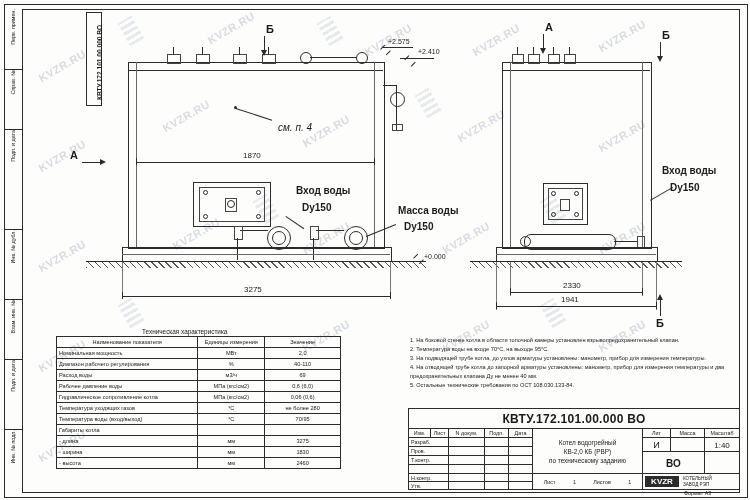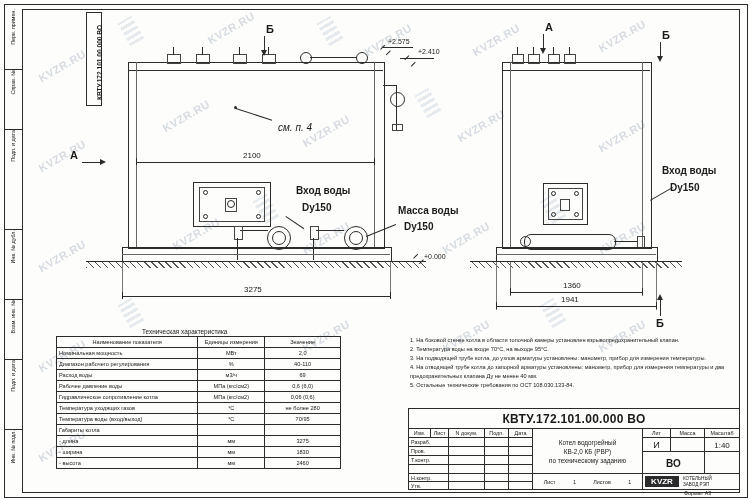--- a/index.html
+++ b/index.html
@@ -136,21 +136,21 @@
   <div class="ln" style="left:82px;top:162px;width:18px;height:1px;"></div>
   <div class="arrow" style="left:100px;top:159px;border-top:3px solid transparent;border-bottom:3px solid transparent;border-left:6px solid #2b2b2b;"></div>
 
   <div class="ln" style="left:236px;top:108px;width:38px;height:1px;transform:rotate(18deg);transform-origin:0 0;"></div>
   <div class="txt" style="left:278px;top:123px;font-size:10px;font-style:italic;">см. п. 4</div>
   <div class="abs" style="left:234px;top:106px;width:3px;height:3px;background:#2b2b2b;border-radius:50%;"></div>
 
   <div class="dim" style="left:136px;top:162px;width:238px;"></div>
   <div class="tick" style="left:136px;top:158px;"></div>
   <div class="tick" style="left:374px;top:158px;"></div>
-  <div class="txt" style="left:243px;top:152px;font-size:8px;">2100</div>
+  <div class="txt" style="left:243px;top:152px;font-size:8px;">1870</div>
 
   <div class="rect" style="left:193px;top:182px;width:76px;height:43px;border-width:1px;"></div>
   <div class="rectT" style="left:199px;top:187px;width:64px;height:33px;"></div>
   <div class="circ" style="left:203px;top:190px;width:3px;height:3px;"></div>
   <div class="circ" style="left:256px;top:190px;width:3px;height:3px;"></div>
   <div class="circ" style="left:203px;top:214px;width:3px;height:3px;"></div>
   <div class="circ" style="left:256px;top:214px;width:3px;height:3px;"></div>
   <div class="rectT" style="left:225px;top:198px;width:10px;height:12px;"></div>
   <div class="circ" style="left:227px;top:200px;width:6px;height:6px;"></div>
 
@@ -231,21 +231,21 @@
   <div class="rect" style="left:496px;top:247px;width:160px;height:13px;border-width:1px;"></div>
   <div class="ln" style="left:496px;top:254px;width:160px;height:0.7px;background:#666;"></div>
   <div class="ln" style="left:470px;top:261px;width:212px;height:1.4px;"></div>
   <div class="hatch" style="left:470px;top:262px;width:212px;height:6px;opacity:.8;"></div>
 
   <div class="dimv" style="left:510px;top:262px;height:34px;background:#777;"></div>
   <div class="dimv" style="left:642px;top:262px;height:34px;background:#777;"></div>
   <div class="dim" style="left:510px;top:292px;width:132px;"></div>
   <div class="tick" style="left:510px;top:288px;"></div>
   <div class="tick" style="left:642px;top:288px;"></div>
-  <div class="txt" style="left:563px;top:282px;font-size:8px;">1360</div>
+  <div class="txt" style="left:563px;top:282px;font-size:8px;">2330</div>
 
   <div class="dimv" style="left:496px;top:262px;height:48px;background:#777;"></div>
   <div class="dimv" style="left:656px;top:262px;height:48px;background:#777;"></div>
   <div class="dim" style="left:496px;top:306px;width:160px;"></div>
   <div class="tick" style="left:496px;top:302px;"></div>
   <div class="tick" style="left:656px;top:302px;"></div>
   <div class="txt" style="left:561px;top:296px;font-size:8px;">1941</div>
 
   <div class="ln" style="left:660px;top:300px;width:1px;height:16px;"></div>
   <div class="arrow" style="left:657px;top:294px;border-left:3px solid transparent;border-right:3px solid transparent;border-bottom:6px solid #2b2b2b;"></div>

